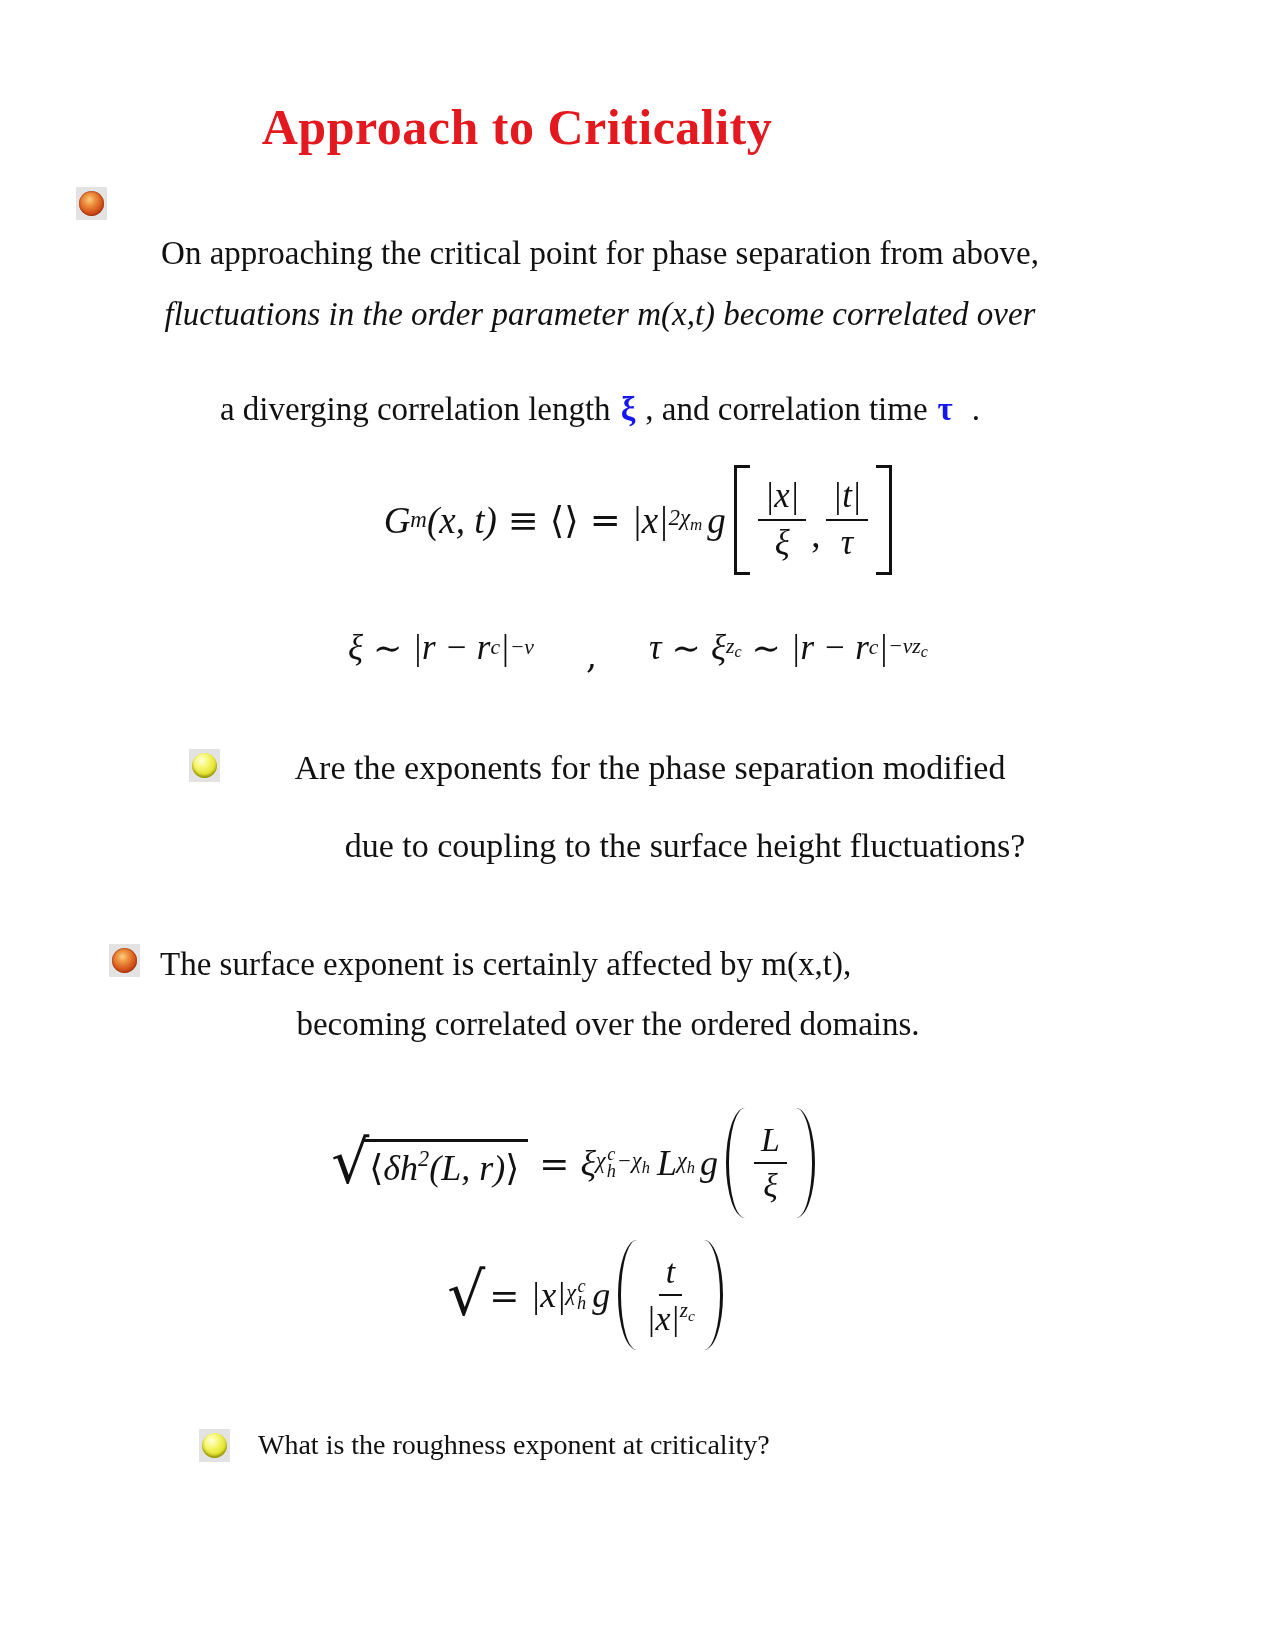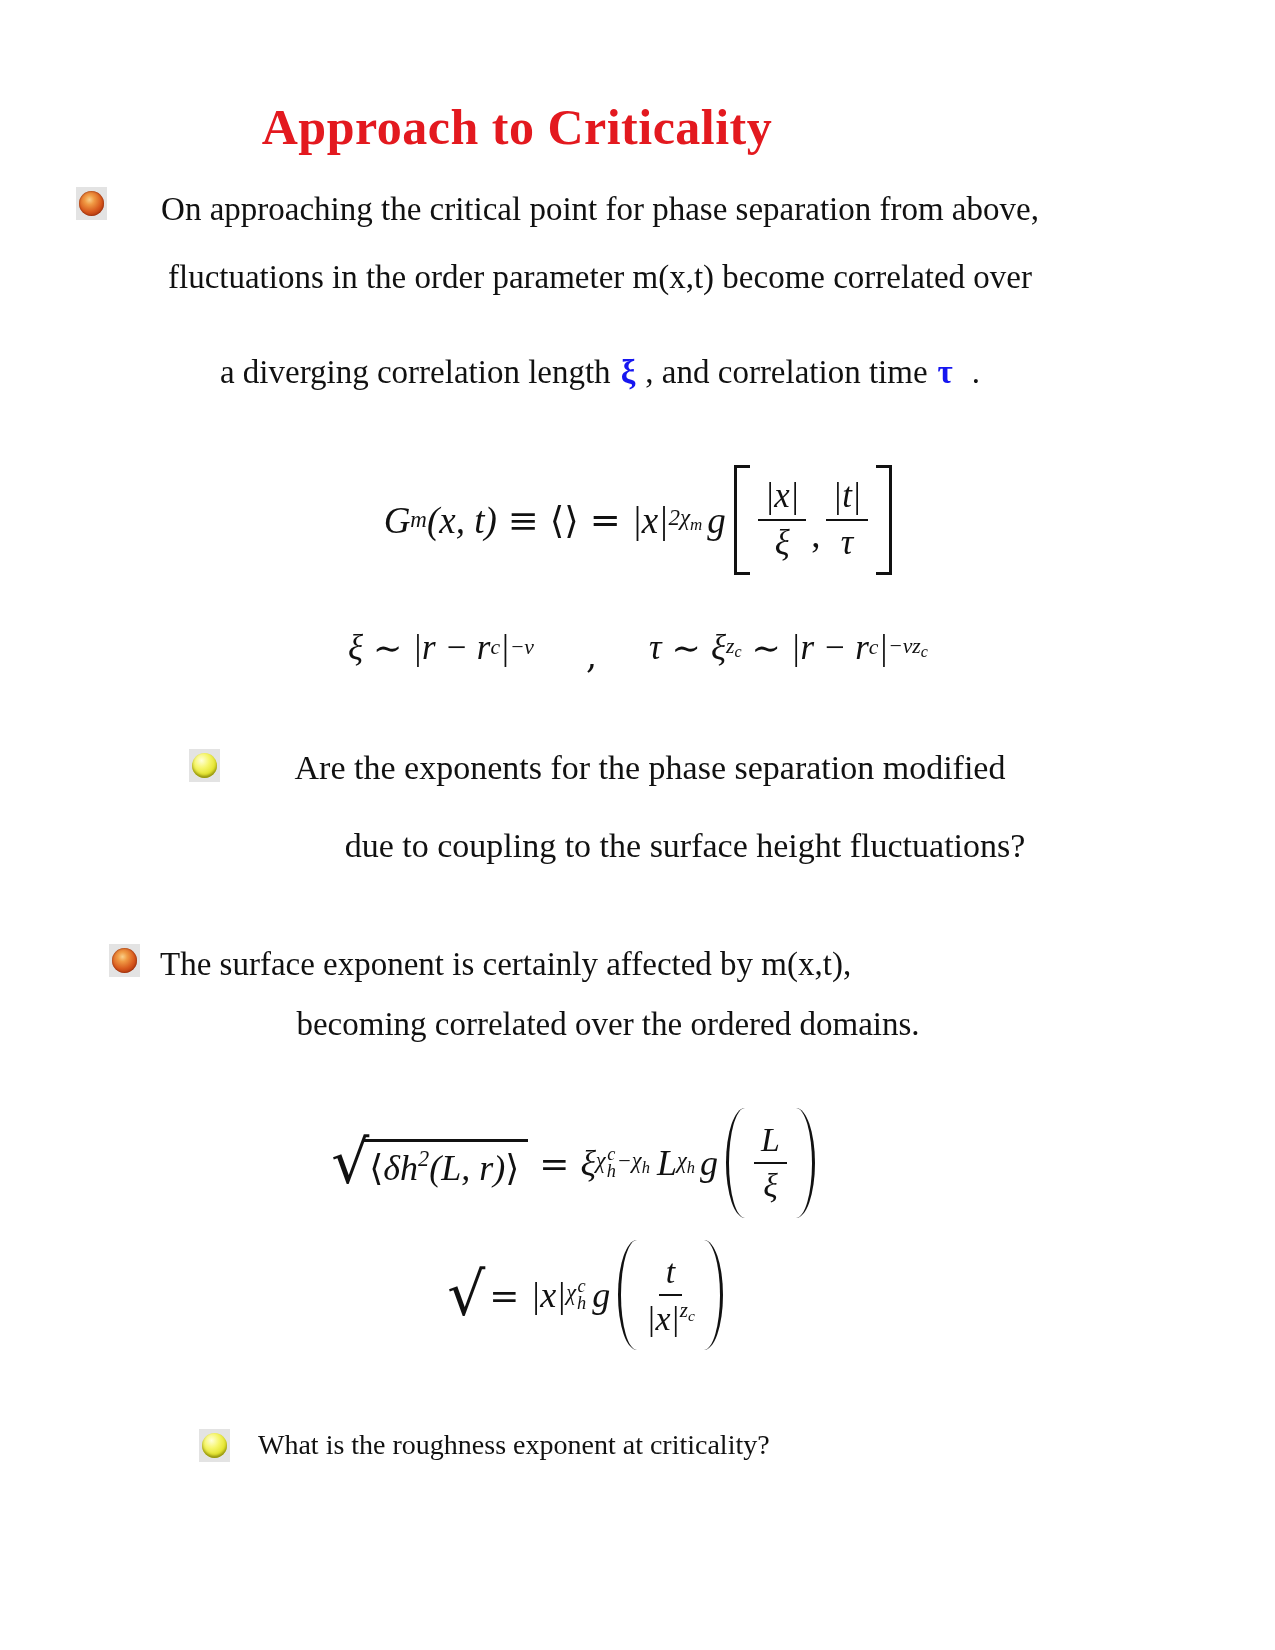--- a/index.html
+++ b/index.html
@@ -11,21 +11,21 @@
 
   
   #title {
     top:98px; left:0; width:1034px; text-align:center;
     font-size:50px; font-weight:bold; color:var(--title-red,#e3191f);
     letter-spacing:0.5px;
   }
 
   
   .tline { font-size:33px; line-height:44px; white-space:nowrap; }
-  .center1080 { left:60px; width:1080px; text-align:center; }
+  .center1080 { left:60px; width:1080px; text-align:center;margin-top:44px; }
   .blue { color:var(--symbol-blue,#1616f0); font-weight:bold; }
   .gap-sym { margin:0 10px; }
   .gap-end { margin-left:9px; }
 
   
   .icon-cell {
     position:absolute; width:31px; height:33px; background:#e3e3e3;
     display:flex; align-items:center; justify-content:center;
   }
   .ball { width:25px; height:25px; border-radius:50%; }
@@ -86,22 +86,22 @@
 <body>
 
 <div id="page">
 
   <div id="title" class="abs">Approach to Criticality</div>
 
   <div class="icon-cell" style="left:76px; top:187px;">
     <div class="ball orange"></div>
   </div>
   <div class="abs tline center1080" style="top:187px;">On approaching the critical point for phase separation from above,</div>
-  <div class="abs tline center1080" style="top:255px;">fluctuations in the order parameter m(x,t) become correlated over</div>
-  <div class="abs tline center1080" style="top:350px;text-align:center;">
+  <div class="abs tline center1080" style="top:248px;font-style:italic;">fluctuations in the order parameter m(x,t) become correlated over</div>
+  <div class="abs tline center1080" style="top:343px;text-align:center;">
     <span>a diverging correlation length</span><span class="blue gap-sym">ξ</span><span>,  and correlation time</span><span class="blue gap-sym">τ</span><span class="gap-end">.</span>
   </div>
 
   <div id="eq1" class="eq">
     <span>G</span>
       <span class="sub">m</span>
       <span>(x, t)</span>
     <span class="rel">≡</span>
     <span class="sym">⟨</span>
       <span class="sym">⟩</span>

